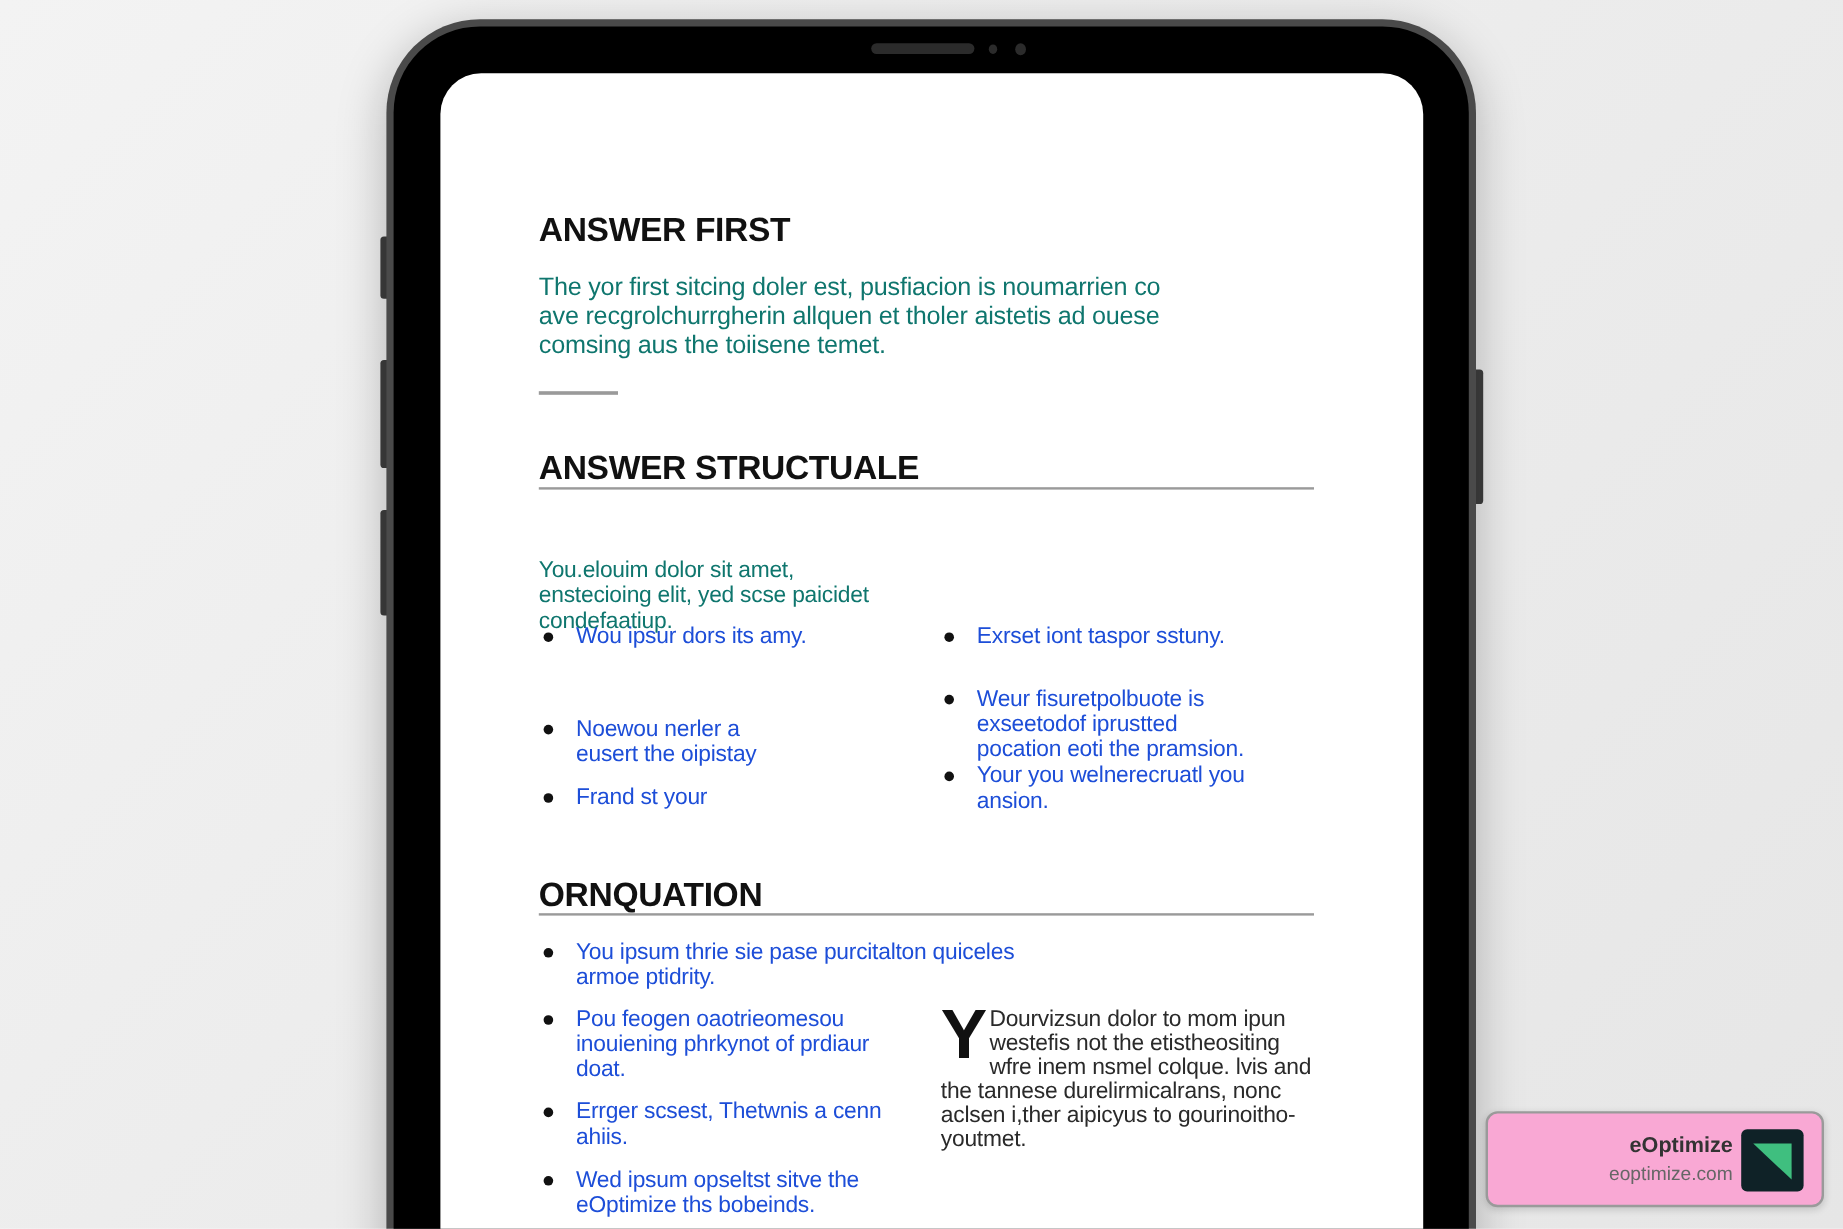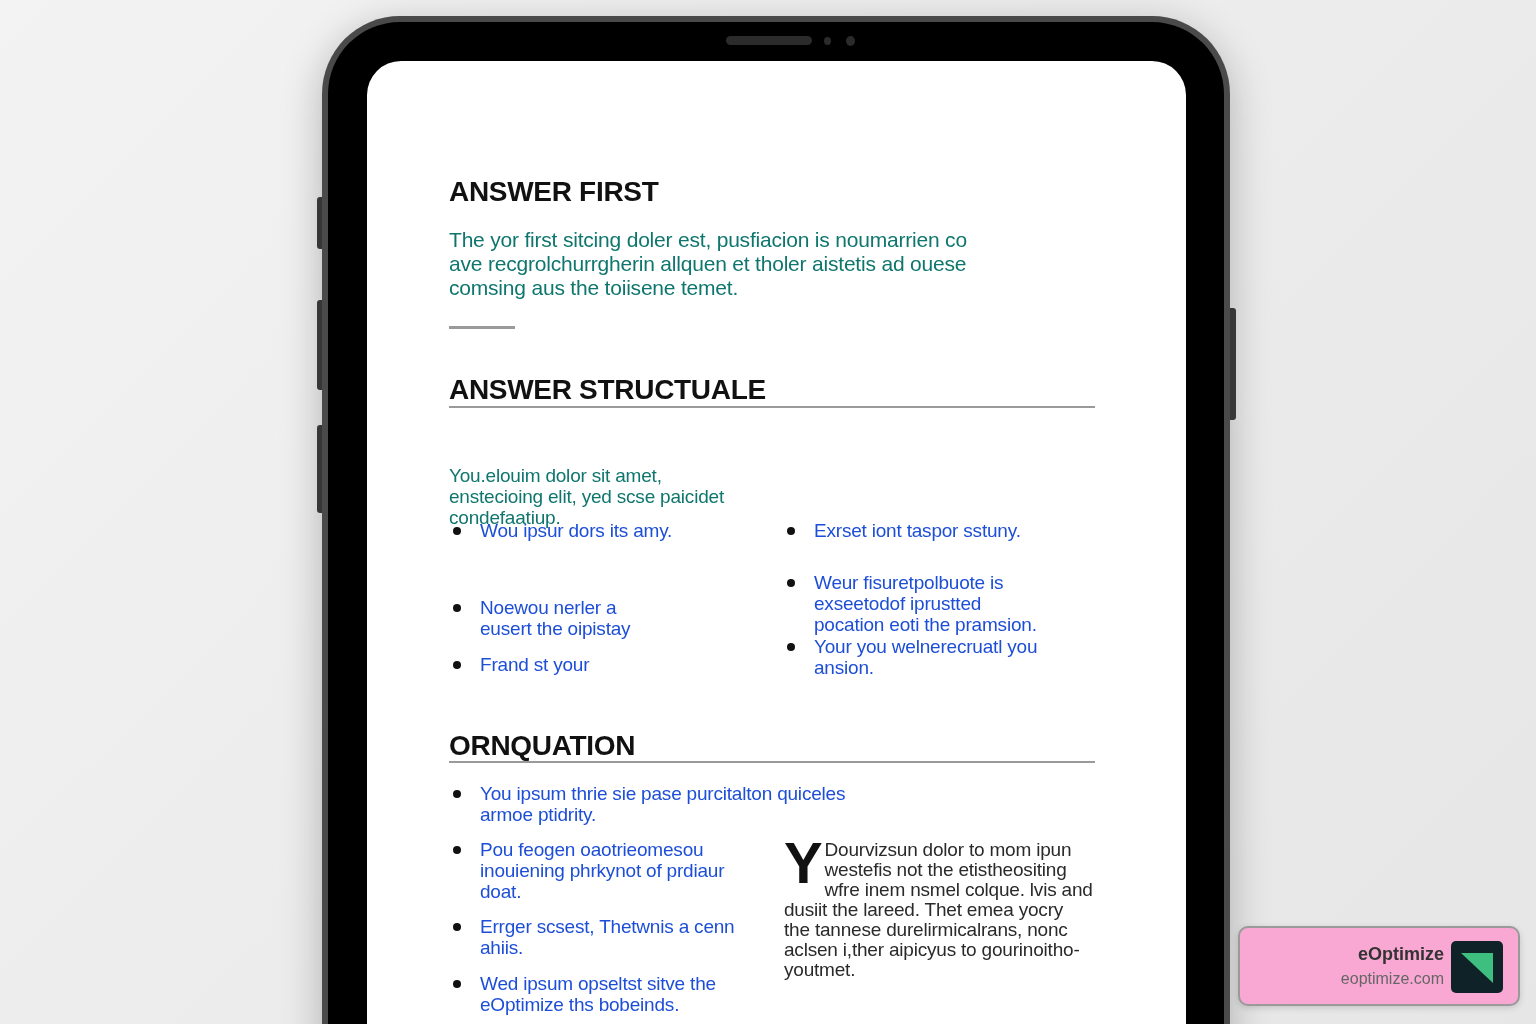--- a/index.html
+++ b/index.html
@@ -134,21 +134,20 @@
       <span class="dot"></span>
       <div>Wed ipsum opseltst sitve the</div>
       <div>eOptimize ths bobeinds.</div>
     </div>
 
     <div class="dropcap-para" style="top:779px; left:335px; width:320px;">
       <span class="dropcap">Y</span>
       <div>Dourvizsun dolor to mom ipun</div>
       <div>westefis not the etistheositing</div>
       <div>wfre inem nsmel colque. lvis and</div>
-      <div style="clear:both;">dusiit the lareed. Thet emea yocry</div>
       <div>the tannese durelirmicalrans, nonc</div>
       <div>aclsen i,ther aipicyus to gourinoitho-</div>
       <div>youtmet.</div>
     </div>
 
   </div>
 </div>
 
 <div class="badge">
   <div class="badge-name">eOptimize</div>

